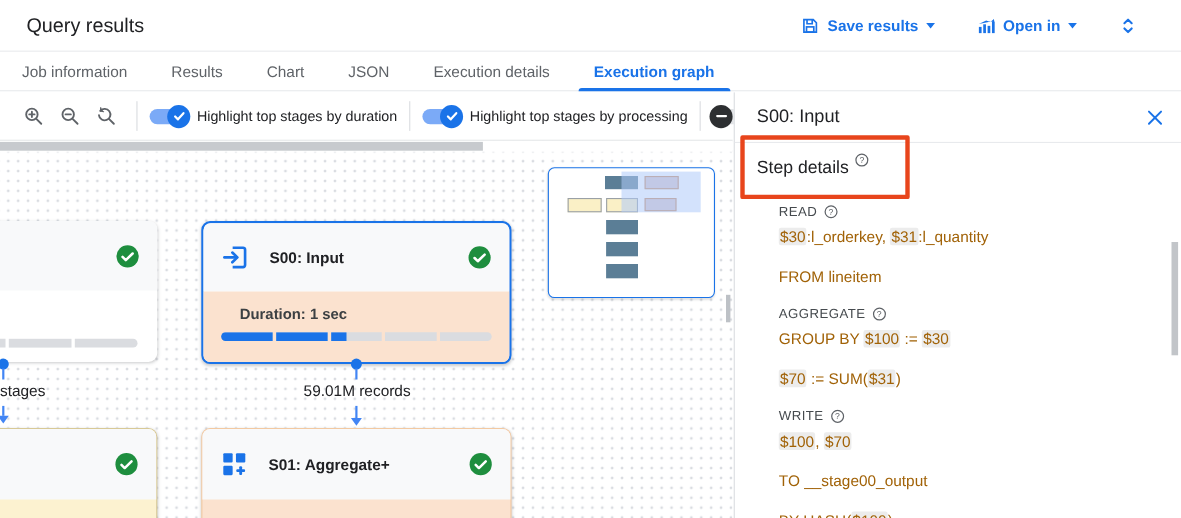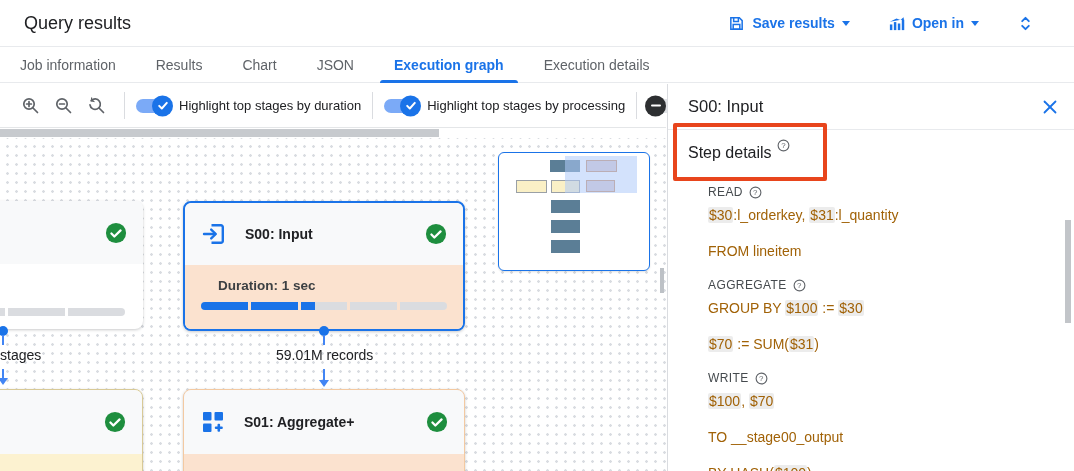--- a/index.html
+++ b/index.html
@@ -134,22 +134,22 @@
           <path d="M5.5 11.5 L9 15 l3.5 -3.5"></path>
       </svg>
     </div>
   </div>
 
   <div class="tab-bar">
       <div class="tab">Job information</div>
       <div class="tab">Results</div>
       <div class="tab">Chart</div>
       <div class="tab">JSON</div>
+      <div class="tab">Execution details</div>
       <div class="tab active">Execution graph</div>
-      <div class="tab">Execution details</div>
     </div>
 
   <div class="toolbar">
     <svg class="tb-icon" viewBox="0 0 19 19" fill="none" stroke="currentColor" stroke-width="1.7" stroke-linecap="round">
       <circle cx="8" cy="8" r="5.2"></circle>
         <path d="M12 12l4.5 4.5"></path>
         <path d="M5.6 8h4.8M8 5.6v4.8"></path>
     </svg>
     <svg class="tb-icon" viewBox="0 0 19 19" fill="none" stroke="currentColor" stroke-width="1.7" stroke-linecap="round">
       <circle cx="8" cy="8" r="5.2"></circle>

